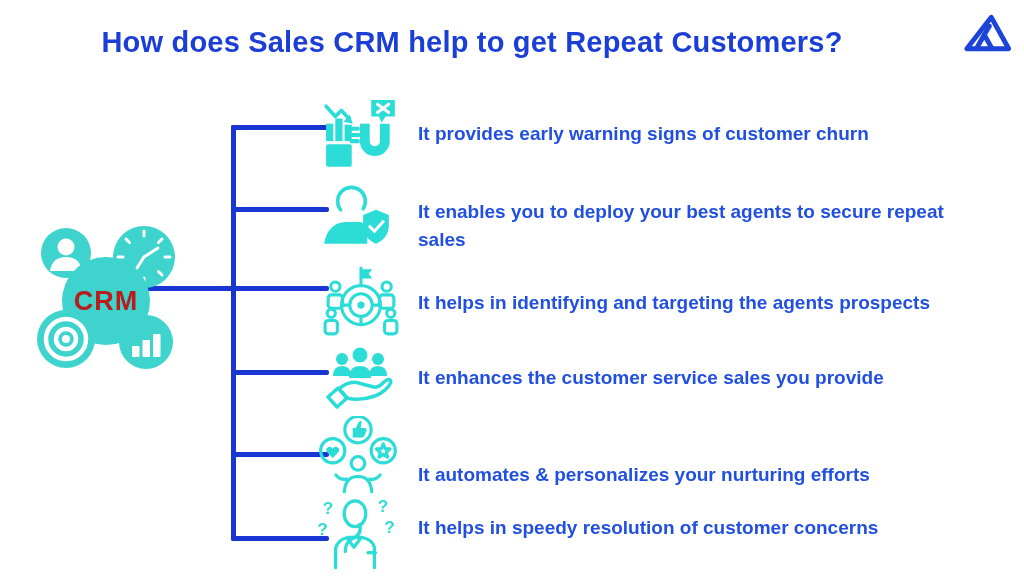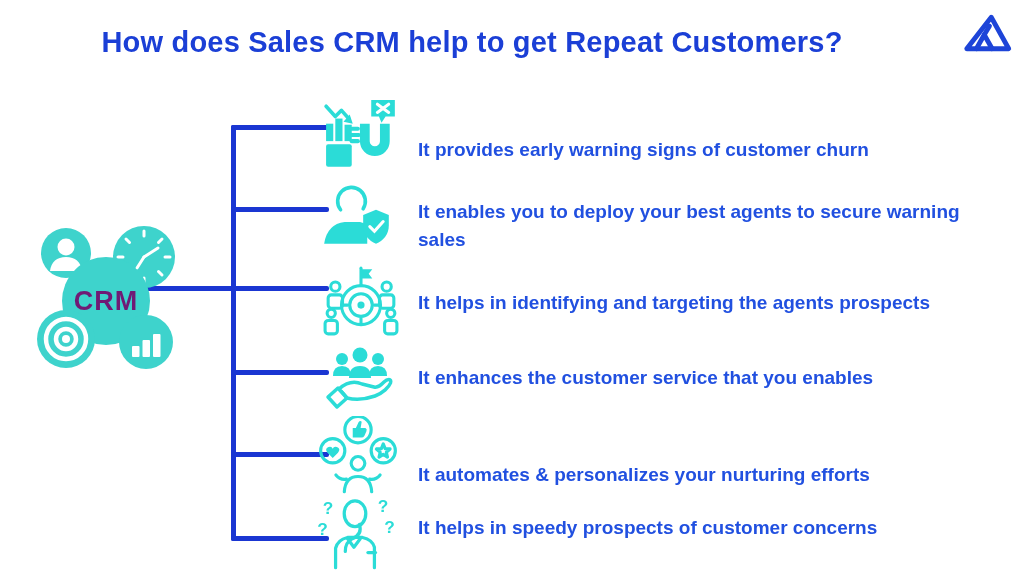--- a/index.html
+++ b/index.html
@@ -15,21 +15,21 @@
          color:var(--title-blue);letter-spacing:.2px;}
   
   .logo{left:958px;top:8px;width:56px;height:50px;}
   .logo path{stroke:var(--logo-blue);stroke-width:5.5;fill:none;stroke-linejoin:round;stroke-linecap:round;}
   
   .line{background:var(--line-blue);position:absolute;border-radius:2px;}
   
   .bubble{position:absolute;border-radius:50%;background:var(--teal);display:flex;
           align-items:center;justify-content:center;}
   .crm-label{position:absolute;left:62px;top:257px;width:88px;height:88px;display:flex;
-             align-items:center;justify-content:center;color:#701a75;font-size:27px;
+             align-items:center;justify-content:center;color:#b91c1c;font-size:27px;
              font-weight:700;letter-spacing:1px;}
   
   .item-icon{position:absolute;}
   .item-icon svg{width:100%;height:100%;}
   .st{fill:none;stroke:var(--icon-cyan);stroke-width:3.5;stroke-linecap:round;stroke-linejoin:round;}
   .st2{fill:none;stroke:var(--icon-cyan);stroke-width:3;stroke-linecap:round;stroke-linejoin:round;}
   .fil{fill:var(--icon-cyan);stroke:none;}
   .wst{fill:none;stroke:#fff;stroke-width:3;stroke-linecap:round;}
   .qm{fill:var(--icon-cyan);font-size:16px;font-weight:700;font-family:"Liberation Sans",sans-serif;}
   .item-text{position:absolute;left:418px;width:578px;color:var(--text-blue);
@@ -190,18 +190,18 @@
       <line x1="50" y1="58" x2="57" y2="58"></line>
       <path d="M42 32 C44.5 39 41 43 35 45.5 C31 47.5 29 52 29 57"></path>
     </g>
     <text class="qm" x="8" y="22">?</text>
     <text class="qm" x="3" y="42" font-size="12">?</text>
     <text class="qm" x="59" y="20">?</text>
     <text class="qm" x="65" y="40" font-size="12">?</text>
   </svg>
 </div>
 
-<div class="item-text" style="top:136px">It provides early warning signs of customer churn</div>
-<div class="item-text" style="top:198px">It enables you to deploy your best agents to secure warning sales</div>
+<div class="item-text" style="top:120px">It provides early warning signs of customer churn</div>
+<div class="item-text" style="top:198px">It enables you to deploy your best agents to secure repeat sales</div>
 <div class="item-text" style="top:289px">It helps in identifying and targeting the agents prospects</div>
-<div class="item-text" style="top:364px">It enhances the customer service that you enables</div>
+<div class="item-text" style="top:364px">It enhances the customer service sales you provide</div>
 <div class="item-text" style="top:461px">It automates &amp; personalizes your nurturing efforts</div>
-<div class="item-text" style="top:514px">It helps in speedy prospects of customer concerns</div>
+<div class="item-text" style="top:514px">It helps in speedy resolution of customer concerns</div>
 
 </body></html>

